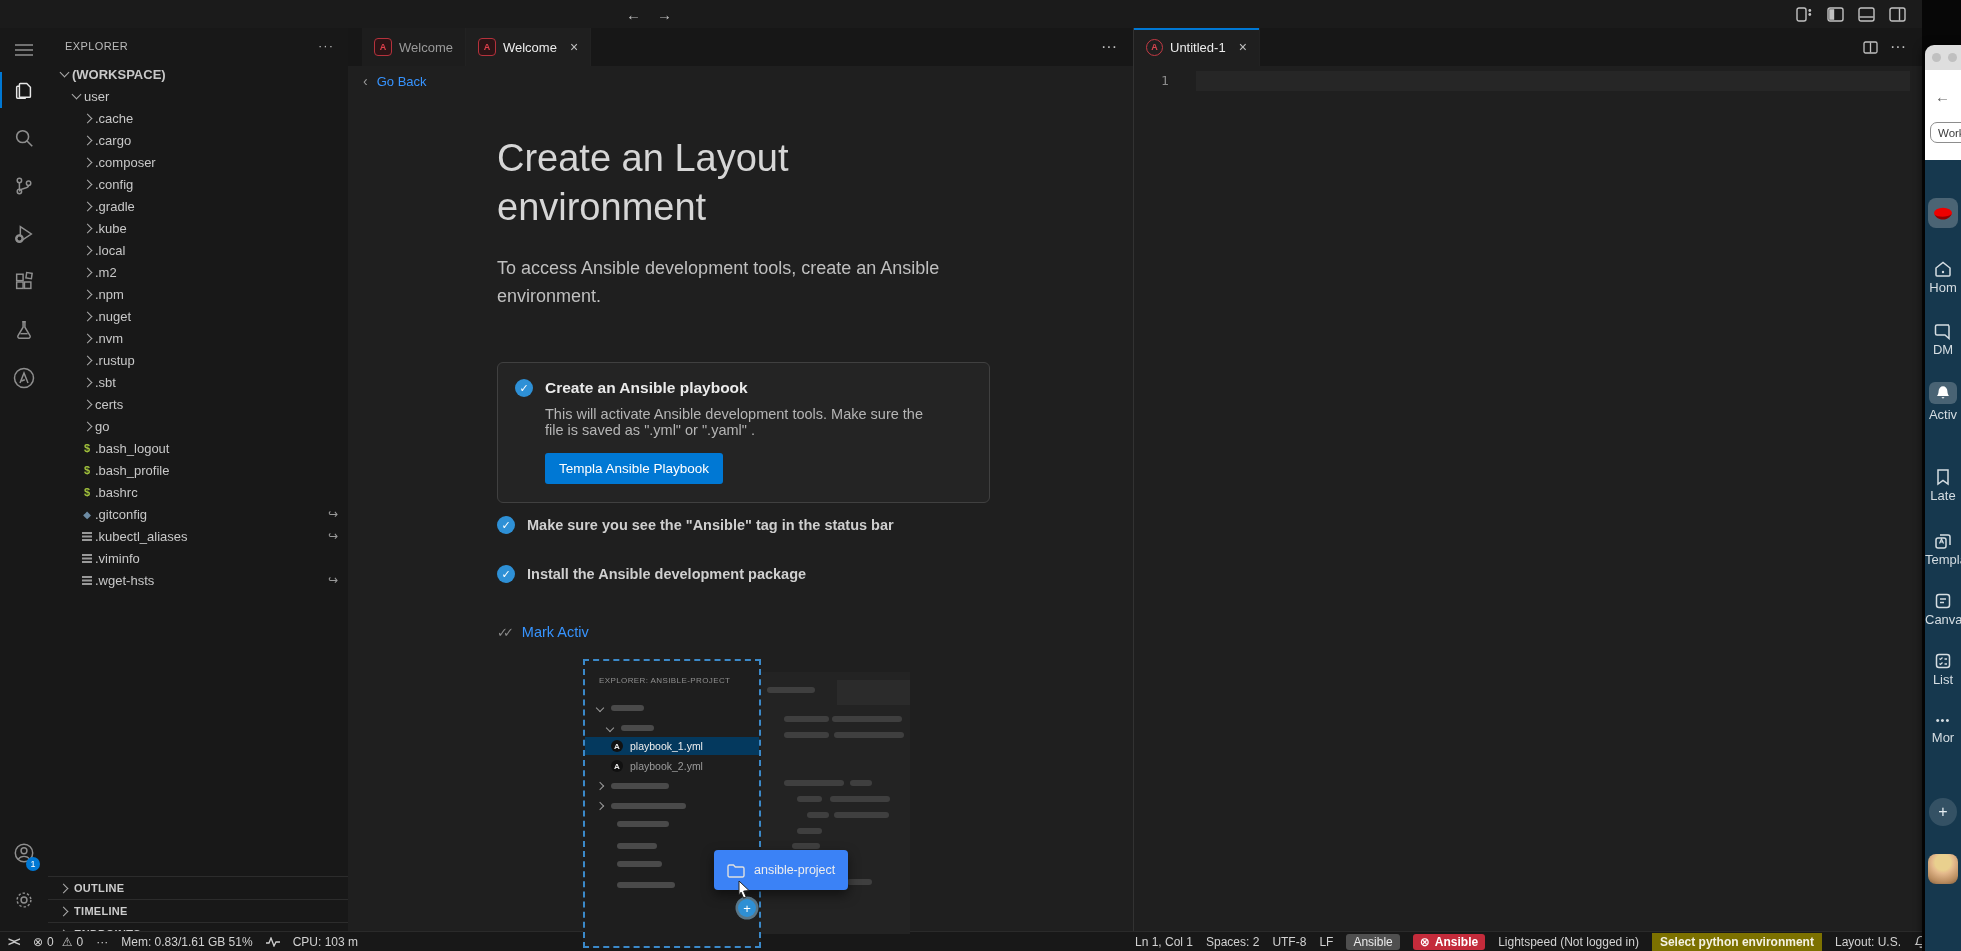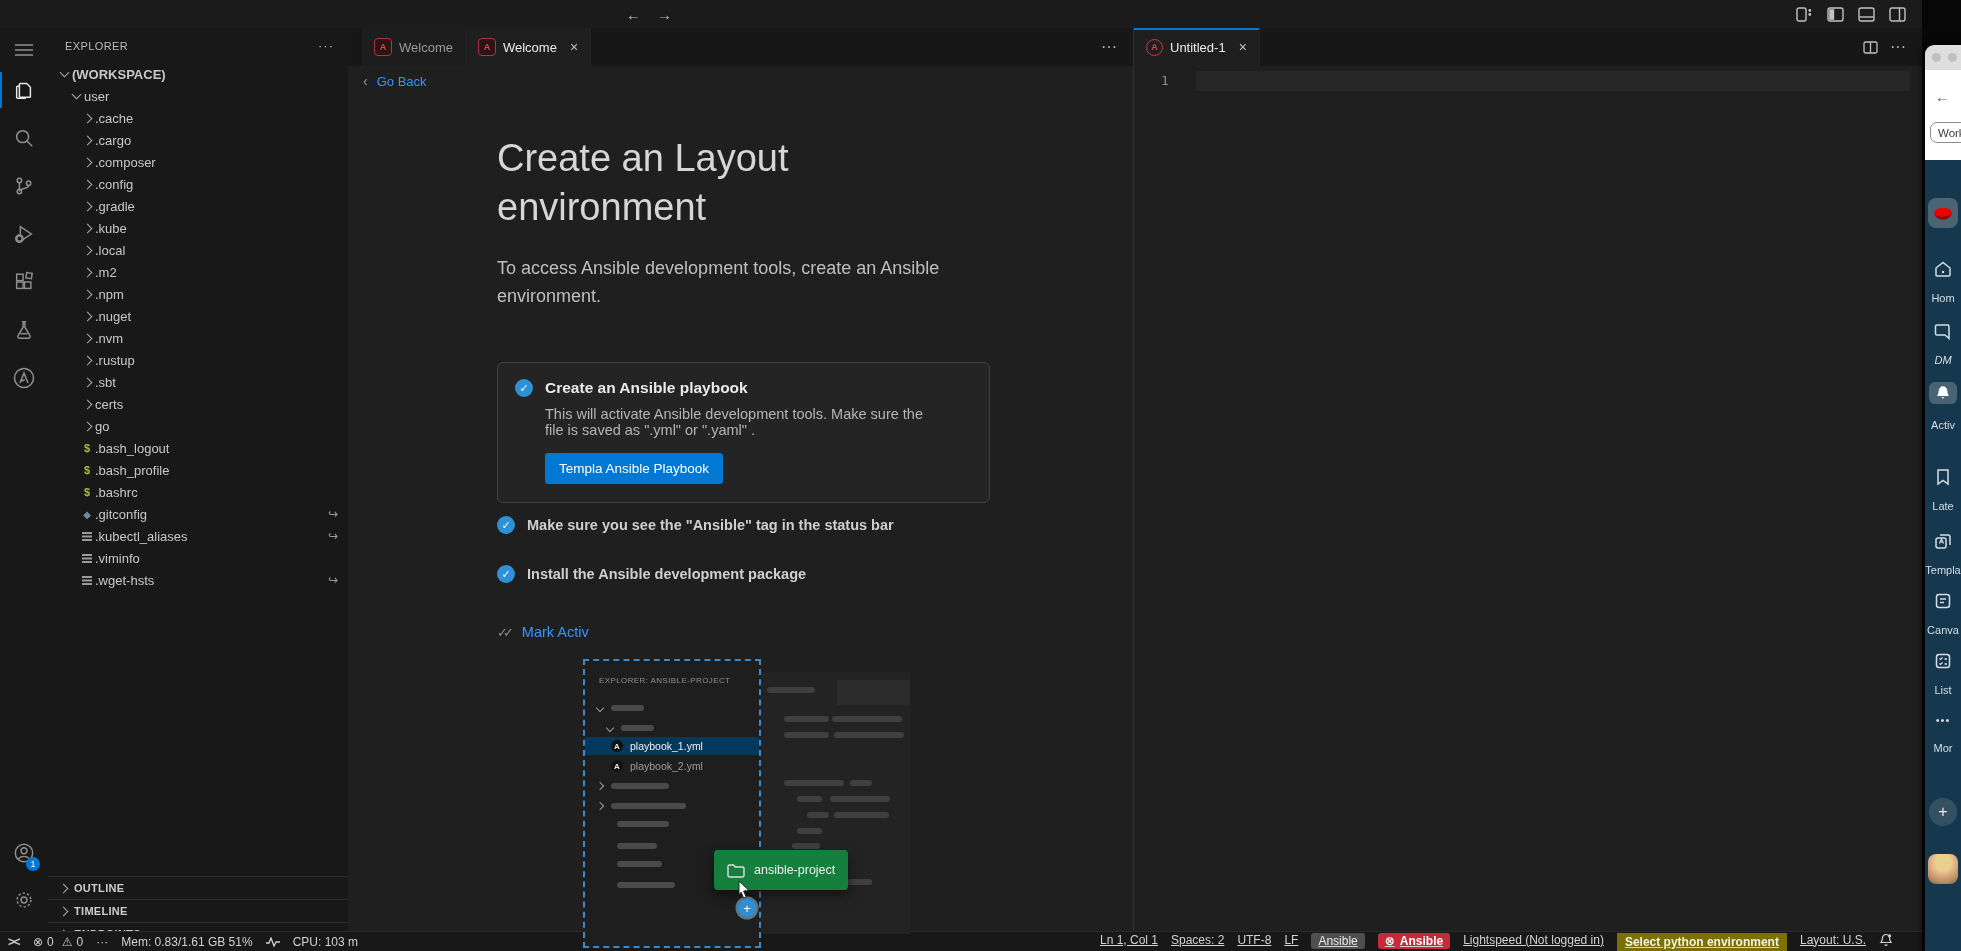--- a/index.html
+++ b/index.html
@@ -82,57 +82,57 @@
   .mchev.down{transform:rotate(45deg);}
   .mchev.right{transform:rotate(-45deg);}
   .pill{height:6px;border-radius:3px;background:#4a4a4a;}
   .abadge{width:12px;height:12px;border-radius:50%;background:#111;color:#e5e5e5;font-size:8px;font-weight:700;
           display:flex;align-items:center;justify-content:center;flex:none;}
   .mrow-sel{background:#04395e;color:#f0f0f0;font-size:10.5px;}
   .mrow-file{color:#9b9b9b;font-size:10.5px;}
   .mock-ed{position:absolute;left:176px;top:13px;width:151px;height:262px;background:#232323;overflow:hidden;z-index:1;}
   .mock-ed .pill{position:absolute;background:#3f3f3f;}
   .mock-tab{position:absolute;right:0;top:8px;width:73px;height:25px;background:#2b2b2b;}
-  .chip{position:absolute;left:131px;top:191px;height:40px;background:#15803d;border-radius:4px;box-shadow:0 5px 12px rgba(0,0,0,.5);
+  .chip{position:absolute;left:131px;top:191px;height:40px;background:#3b82f6;border-radius:4px;box-shadow:0 5px 12px rgba(0,0,0,.5);
         display:flex;align-items:center;gap:9px;padding:0 13px;z-index:3;font-size:12.5px;color:#ededed;white-space:nowrap;}
   .cursorp{position:absolute;left:153px;top:221px;z-index:5;}
   .pluscir{position:absolute;left:155px;top:240px;width:18px;height:18px;border-radius:50%;background:#2e8fd4;color:#fff;
            font-size:13px;display:flex;align-items:center;justify-content:center;z-index:4;box-shadow:0 0 0 2.5px rgba(150,205,240,.5);}
 
   
   #group2{position:absolute;left:1134px;top:28px;width:788px;bottom:20px;background:#1f1f1f;}
   #group2 .tabstrip{background:#171717;}
   .ed-area{position:relative;height:calc(100% - 38px);}
   .cur-line{position:absolute;left:62px;right:12px;top:5px;height:20px;background:#262626;}
   .gutter-num{position:absolute;left:27px;top:7px;font-family:"DejaVu Sans Mono","Liberation Mono",monospace;font-size:13px;color:#8a8a8a;}
 
   
   #statusbar{position:absolute;left:0;right:0;bottom:0;height:20px;background:#181818;border-top:1px solid #2a2a2a;
              display:flex;align-items:center;font-size:12px;color:#d2d2d2;padding:0 0 0 8px;box-sizing:border-box;}
   .sb-item{display:flex;align-items:center;gap:4px;margin-right:13px;white-space:nowrap;}
   .sb-remote{font-weight:700;letter-spacing:-1.5px;color:#c9c9c9;margin-right:14px;}
-  .sb-right{margin-left:auto;display:flex;align-items:flex-start;padding-right:68px;text-decoration:underline;}
+  .sb-right{margin-left:auto;display:flex;align-items:center;padding-right:33px;}
   .sb-right .sb-item{margin-right:0;margin-left:13px;}
   .chip-gray{background:#4f4f4f;color:#eaeaea;border-radius:3px;padding:1px 7px;}
   .chip-red{background:#c42b3b;color:#ffffff;border-radius:3px;padding:1px 7px;font-weight:700;display:flex;gap:5px;align-items:center;}
   .chip-olive{background:#7c7100;color:#f4f2e3;padding:2px 8px;font-weight:600;}
 
   
   #right-strip{position:absolute;right:0;top:0;width:39px;height:951px;background:#070707;z-index:50;}
   .sl-window{position:absolute;left:3px;top:45px;width:36px;bottom:0;border-top-left-radius:9px;overflow:hidden;
              display:flex;flex-direction:column;box-shadow:-3px 0 8px rgba(0,0,0,.5);}
   .sl-titlebar{height:25px;background:#dedede;display:flex;align-items:center;gap:7px;padding-left:7px;flex:none;}
   .sl-dot{width:9px;height:9px;border-radius:50%;background:#c0c0c0;flex:none;}
   .sl-toolbar{height:90px;background:#ffffff;flex:none;position:relative;}
   .sl-back{position:absolute;left:10px;top:18px;color:#616161;font-size:15px;}
   .sl-pill{position:absolute;left:5px;top:52px;height:19px;width:60px;border:1px solid #8d8d8d;border-radius:7px;
            font-size:11.5px;color:#3c3c3c;display:flex;align-items:center;padding-left:7px;background:#fff;}
   .sl-sidebar{flex:1;background:#16384e;position:relative;color:#d5dde2;}
   .sl-item{position:absolute;left:0;width:36px;text-align:center;}
-  .sl-item .lbl{display:block;font-size:11px;margin-top:14px;white-space:nowrap;overflow:hidden;}
+  .sl-item .lbl{display:block;font-size:13px;margin-top:2px;white-space:nowrap;overflow:hidden;}
   .sl-logo{position:absolute;left:3px;width:30px;height:30px;border-radius:8px;background:#4b6474;display:flex;align-items:center;justify-content:center;}
   .sl-active-tile{display:inline-flex;align-items:center;justify-content:center;width:28px;height:22px;border-radius:6px;background:rgba(255,255,255,.22);}
   .sl-plus{position:absolute;left:4px;width:28px;height:28px;border-radius:50%;background:rgba(255,255,255,.13);
            display:flex;align-items:center;justify-content:center;font-size:16px;color:#e6edf1;}
   .sl-avatar{position:absolute;left:3px;width:30px;height:30px;border-radius:8px;
              background:radial-gradient(circle at 50% 28%,#e9d08e 0 30%,#e4b98c 42%,#b98c5f 75%,#7d5b3c 100%);}
   svg{display:block;}
 </style>
 </head>
 <body>
@@ -645,21 +645,21 @@
               <path d="M2.5 8.5c3 3 14 3 17-.6-1 3.4-5 5.6-8.5 5.6-3.6 0-7.2-2-8.5-5z" fill="#8f0000"></path>
             </svg>
         </div>
         <div class="sl-item" style="top:100px;">
           <svg width="18" height="18" viewBox="0 0 18 18" fill="none" stroke="#d5dde2" stroke-width="1.5" style="margin:0 auto;">
               <path d="M2 8l7-5.5L16 8v7a1 1 0 0 1-1 1H3a1 1 0 0 1-1-1z"></path>
               <circle cx="9" cy="12" r="1.2" fill="#d5dde2" stroke="none"></circle>
             </svg>
           <span class="lbl">Hom</span>
         </div>
-        <div class="sl-item" style="top:162px;font-style:italic;">
+        <div class="sl-item" style="top:162px;">
           <svg width="18" height="18" viewBox="0 0 18 18" fill="none" stroke="#d5dde2" stroke-width="1.5" style="margin:0 auto;">
               <path d="M3 3h12a1.5 1.5 0 0 1 1.5 1.5v7A1.5 1.5 0 0 1 15 13H7l-4 3.5V4.5A1.5 1.5 0 0 1 4.5 3z" transform="scale(-1,1) translate(-18,0)"></path>
             </svg>
           <span class="lbl">DM</span>
         </div>
         <div class="sl-item" style="top:222px;">
           <span class="sl-active-tile">
             <svg width="16" height="16" viewBox="0 0 14 14" fill="#ffffff">
                 <path d="M7 1.2a3.8 3.8 0 0 0-3.8 3.8c0 3.1-1.5 4.6-1.5 4.6h10.6S10.8 8.1 10.8 5A3.8 3.8 0 0 0 7 1.2zM5.7 10.8a1.35 1.35 0 0 0 2.6 0z"></path>
               </svg>

